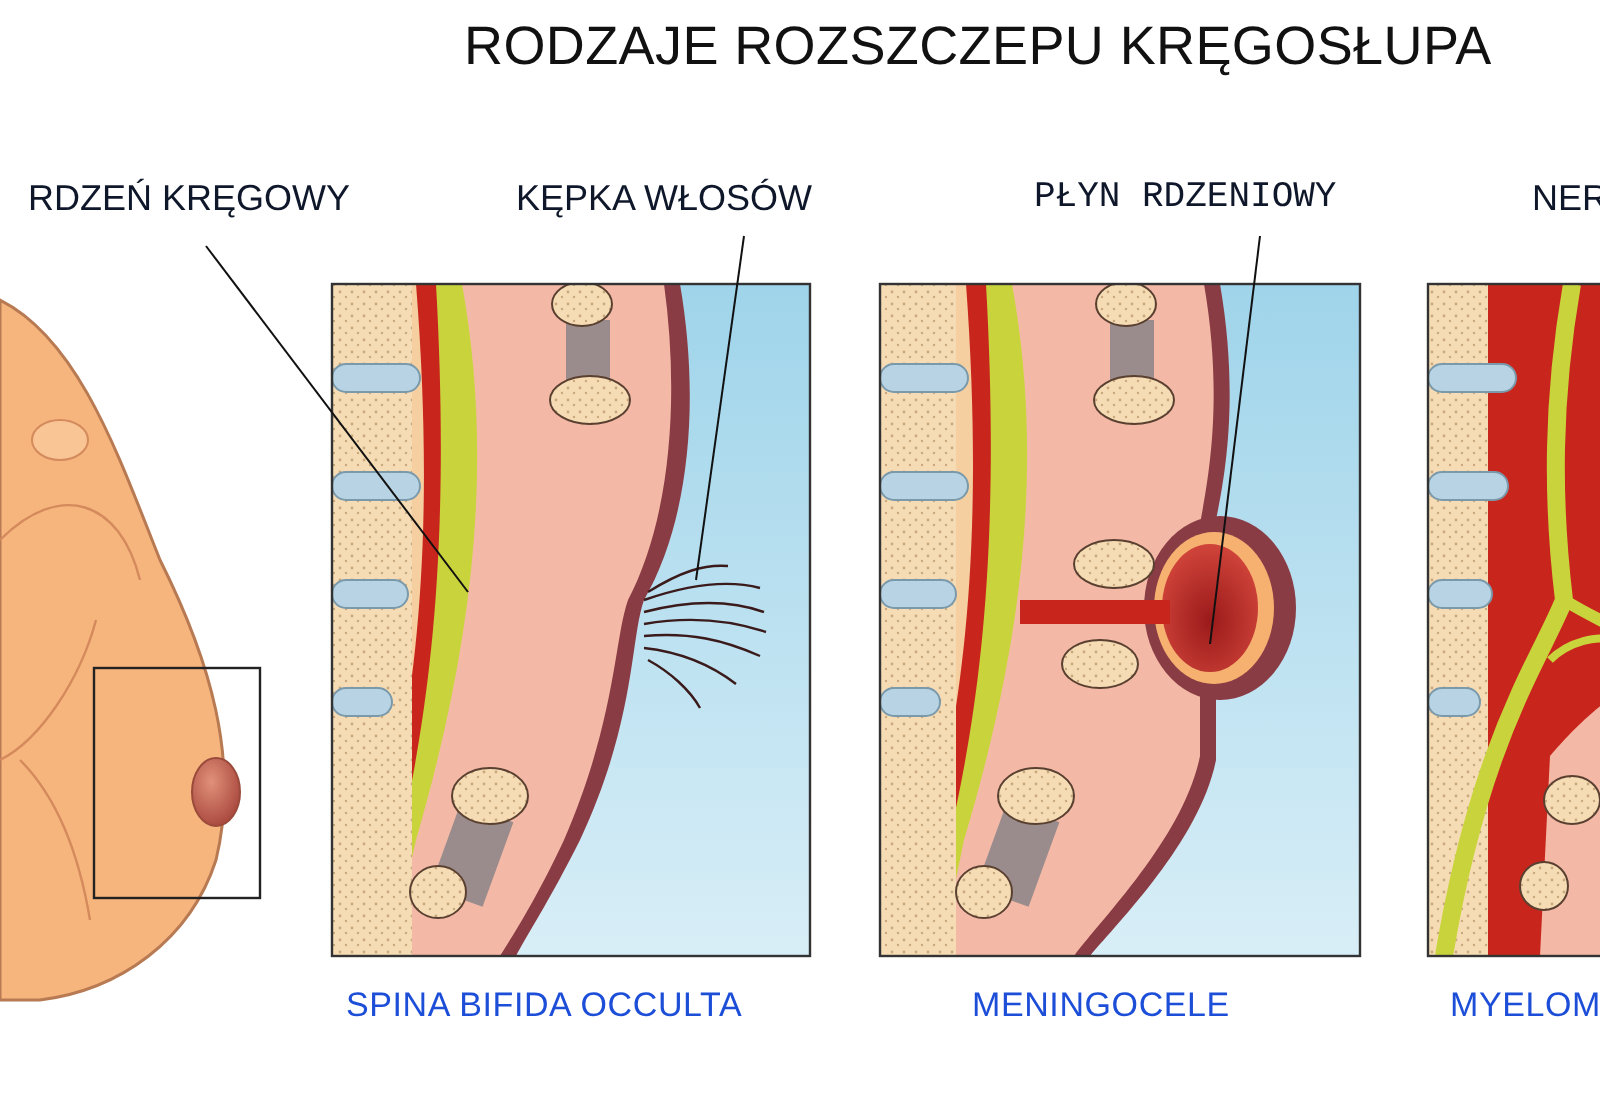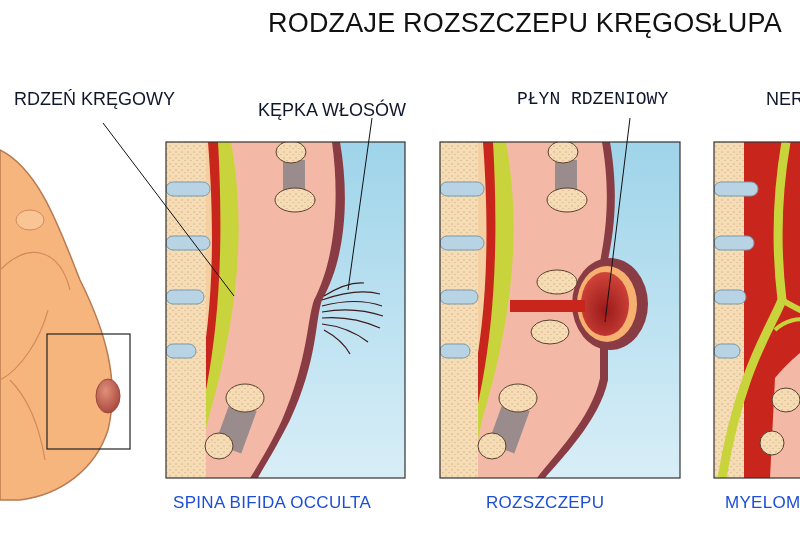--- a/index.html
+++ b/index.html
@@ -1,28 +1,28 @@
 <!DOCTYPE html>
 <html><head>
 <meta charset="utf-8">
 <style>
   html,body{margin:0;padding:0;background:#fff;}
   body{width:800px;height:559px;position:relative;overflow:hidden;font-family:"Liberation Sans","DejaVu Sans",sans-serif;}
-  .title{position:absolute;left:232px;top:8px;font-size:27px;letter-spacing:0.2px;color:#111;white-space:nowrap;margin-left:36px;}
+  .title{position:absolute;left:232px;top:8px;font-size:27px;letter-spacing:0.2px;color:#111;white-space:nowrap;}
   .lbl{position:absolute;font-size:18px;color:#0f172a;white-space:nowrap;}
   .cap{position:absolute;top:493px;font-size:17px;color:#1d4ed8;white-space:nowrap;letter-spacing:0.3px;}
   svg{position:absolute;left:0;top:0;}
 </style>
 </head>
 <body>
 
 <div class="title">RODZAJE ROZSZCZEPU KRĘGOSŁUPA</div>
 
 <div class="lbl" style="left:14px;top:89px;">RDZEŃ KRĘGOWY</div>
-<div class="lbl" style="left:258px;top:89px;margin-top:11px;">KĘPKA WŁOSÓW</div>
+<div class="lbl" style="left:258px;top:89px;">KĘPKA WŁOSÓW</div>
 <div class="lbl" style="left:517px;top:89px;font-family:Liberation Mono, monospace;">PŁYN RDZENIOWY</div>
 <div class="lbl" style="left:766px;top:89px;">NERWY</div>
 
 <svg width="800" height="559" viewBox="0 0 800 559">
   <defs>
     <linearGradient id="skyg" x1="0" y1="0" x2="0" y2="1">
       <stop offset="0" stop-color="#9fd4ea"></stop>
       <stop offset="1" stop-color="#d8eef7"></stop>
     </linearGradient>
     <radialGradient id="sacg" cx="0.5" cy="0.6" r="0.6">
@@ -135,14 +135,14 @@
     <ellipse cx="772" cy="443" rx="12" ry="12" fill="url(#dots)" stroke="#5a4030"></ellipse>
   </g>
   <rect x="714" y="142" width="100" height="336" fill="none" stroke="#333" stroke-width="1.2"></rect>
 
   <line x1="103" y1="123" x2="234" y2="296" stroke="#111" stroke-width="1"></line>
   <line x1="372" y1="118" x2="348" y2="290" stroke="#111" stroke-width="1"></line>
   <line x1="630" y1="118" x2="605" y2="322" stroke="#111" stroke-width="1"></line>
 </svg>
 
 <div class="cap" style="left:173px;">SPINA BIFIDA OCCULTA</div>
-<div class="cap" style="left:486px;">ROZSZCZEPU</div>
+<div class="cap" style="left:486px;">MENINGOCELE</div>
 <div class="cap" style="left:725px;">MYELOMENINGOCELE</div>
 
 </body></html>

